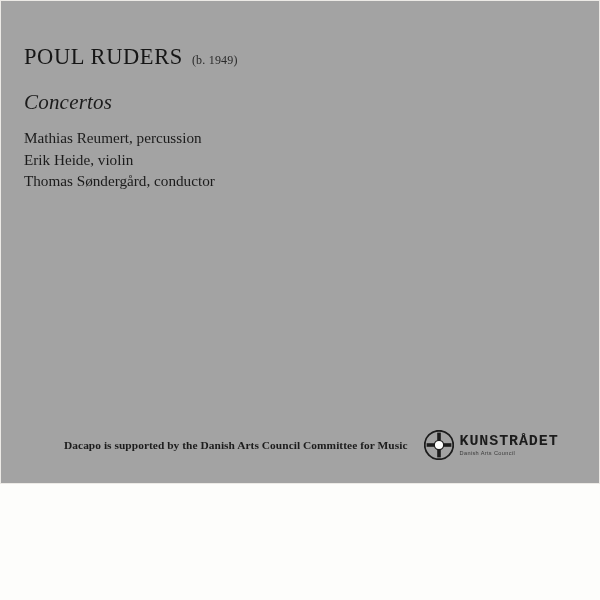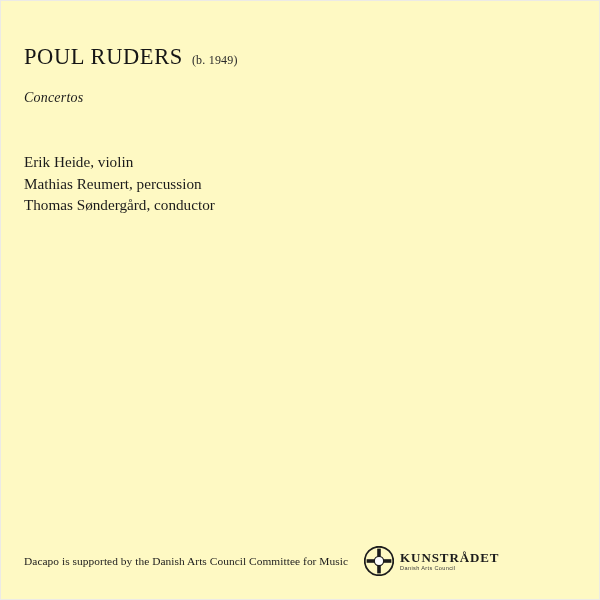--- a/index.html
+++ b/index.html
@@ -11,23 +11,23 @@
     height: 600px;
     background: #fdfdfb;
     font-family: "Liberation Serif", serif;
     color: #1b1b1b;
     overflow: hidden;
   }
 
   .page {
     position: relative;
     width: 600px;
-    height: 600px;
+    height: 484px;
     box-sizing: border-box;
-    background: #fef9c3;
+    background: #a3a3a3;
   }
 
   
   .page::after {
     content: "";
     position: absolute;
     inset: 0;
     border: 1px solid #eceae6;
     pointer-events: none;
   }
@@ -55,23 +55,23 @@
   }
 
   .composer-dates {
     font-size: 12px;
     color: #2a2a2a;
     letter-spacing: 0.2px;
   }
 
   .work-title {
     font-style: italic;
-    font-size: 14px;
+    font-size: 21px;
     color: #1b1b1b;
-    margin-bottom: 45px;
+    margin-bottom: 12px;
     letter-spacing: 0.2px;
   }
 
   .performers {
     font-size: 15.2px;
     line-height: 21.5px;
     color: #1b1b1b;
   }
 
   .performer {
@@ -83,24 +83,25 @@
     left: 24px;
     right: 24px;
     bottom: 24px;
     display: flex;
     align-items: center;
     justify-content: flex-start;
   }
 
   .footer-text {
     font-size: 11.4px;
-    font-weight: normal;
+    font-weight: bold;
     color: #1c1c1c;
     letter-spacing: 0.05px;
     white-space: nowrap;
+    margin-left: 40px;
   }
 
   .footer-logo {
     display: flex;
     align-items: center;
     gap: 6px;
     margin-left: 16px;
   }
 
   .logo-mark {
@@ -110,22 +111,22 @@
   }
 
   .logo-words {
     display: flex;
     flex-direction: column;
     justify-content: center;
     line-height: 1;
   }
 
   .logo-name {
-    font-family: Liberation Serif, serif;
-    font-size: 13px;
+    font-family: Liberation Mono, monospace;
+    font-size: 15px;
     font-weight: bold;
     letter-spacing: 0.9px;
     color: #1c1c1c;
   }
 
   .logo-sub {
     font-family: "Liberation Sans", sans-serif;
     font-size: 5.6px;
     letter-spacing: 0.35px;
     color: #3a3a3a;
@@ -140,22 +141,22 @@
   <div class="content">
 
     <div class="composer-line">
       <div class="composer-name">POUL RUDERS</div>
       <div class="composer-dates">(b. 1949)</div>
     </div>
 
     <div class="work-title">Concertos</div>
 
     <div class="performers">
+      <div class="performer">Mathias Reumert, percussion</div>
       <div class="performer">Erik Heide, violin</div>
-      <div class="performer">Mathias Reumert, percussion</div>
       <div class="performer">Thomas Søndergård, conductor</div>
     </div>
 
   </div>
 
   <div class="footer">
     <div class="footer-text">Dacapo is supported by the Danish Arts Council Committee for Music</div>
 
     <div class="footer-logo">
       <span class="logo-mark">

